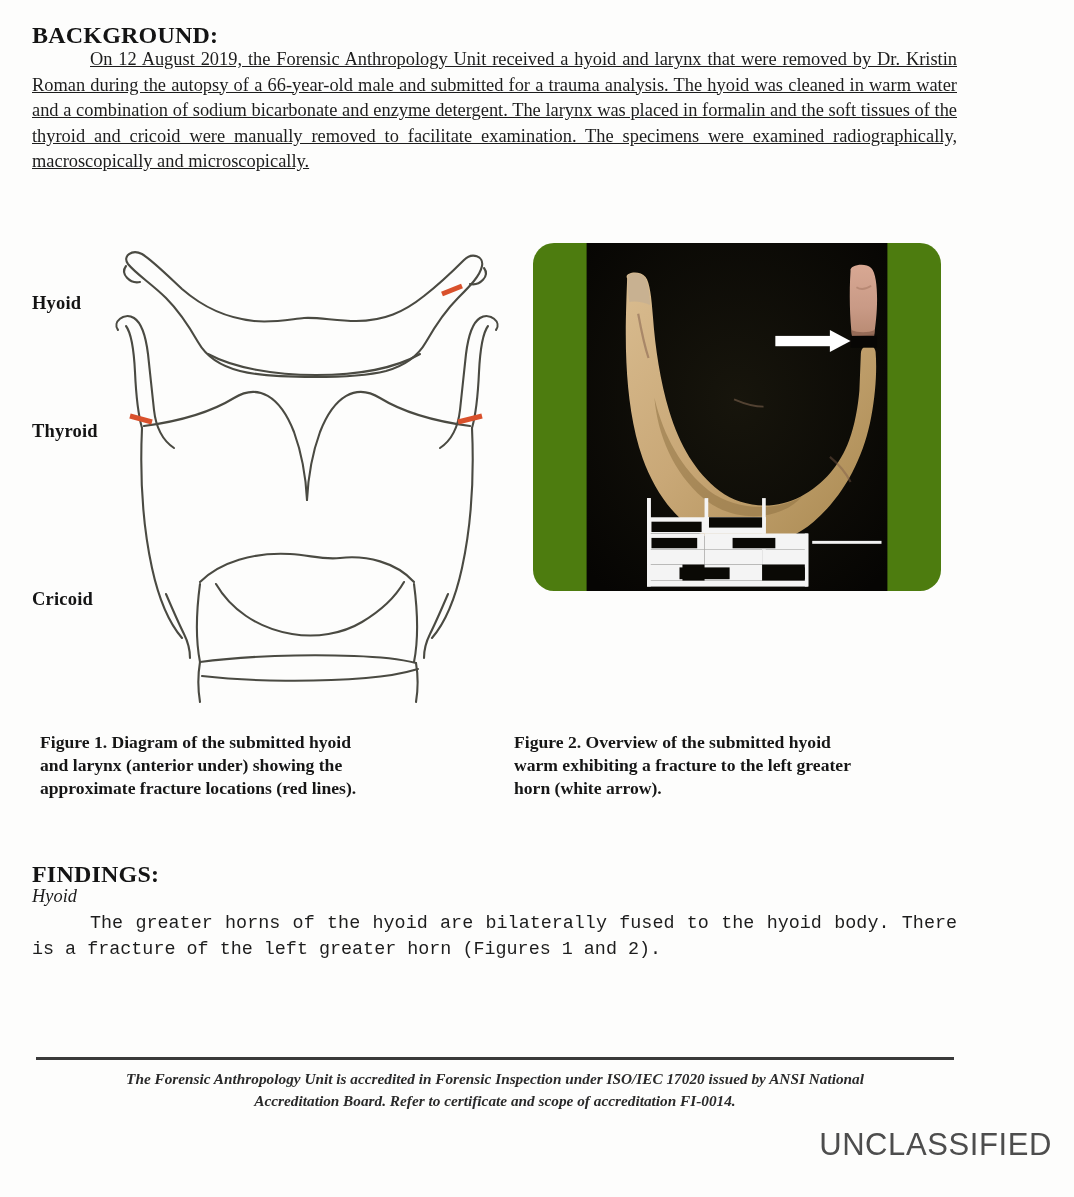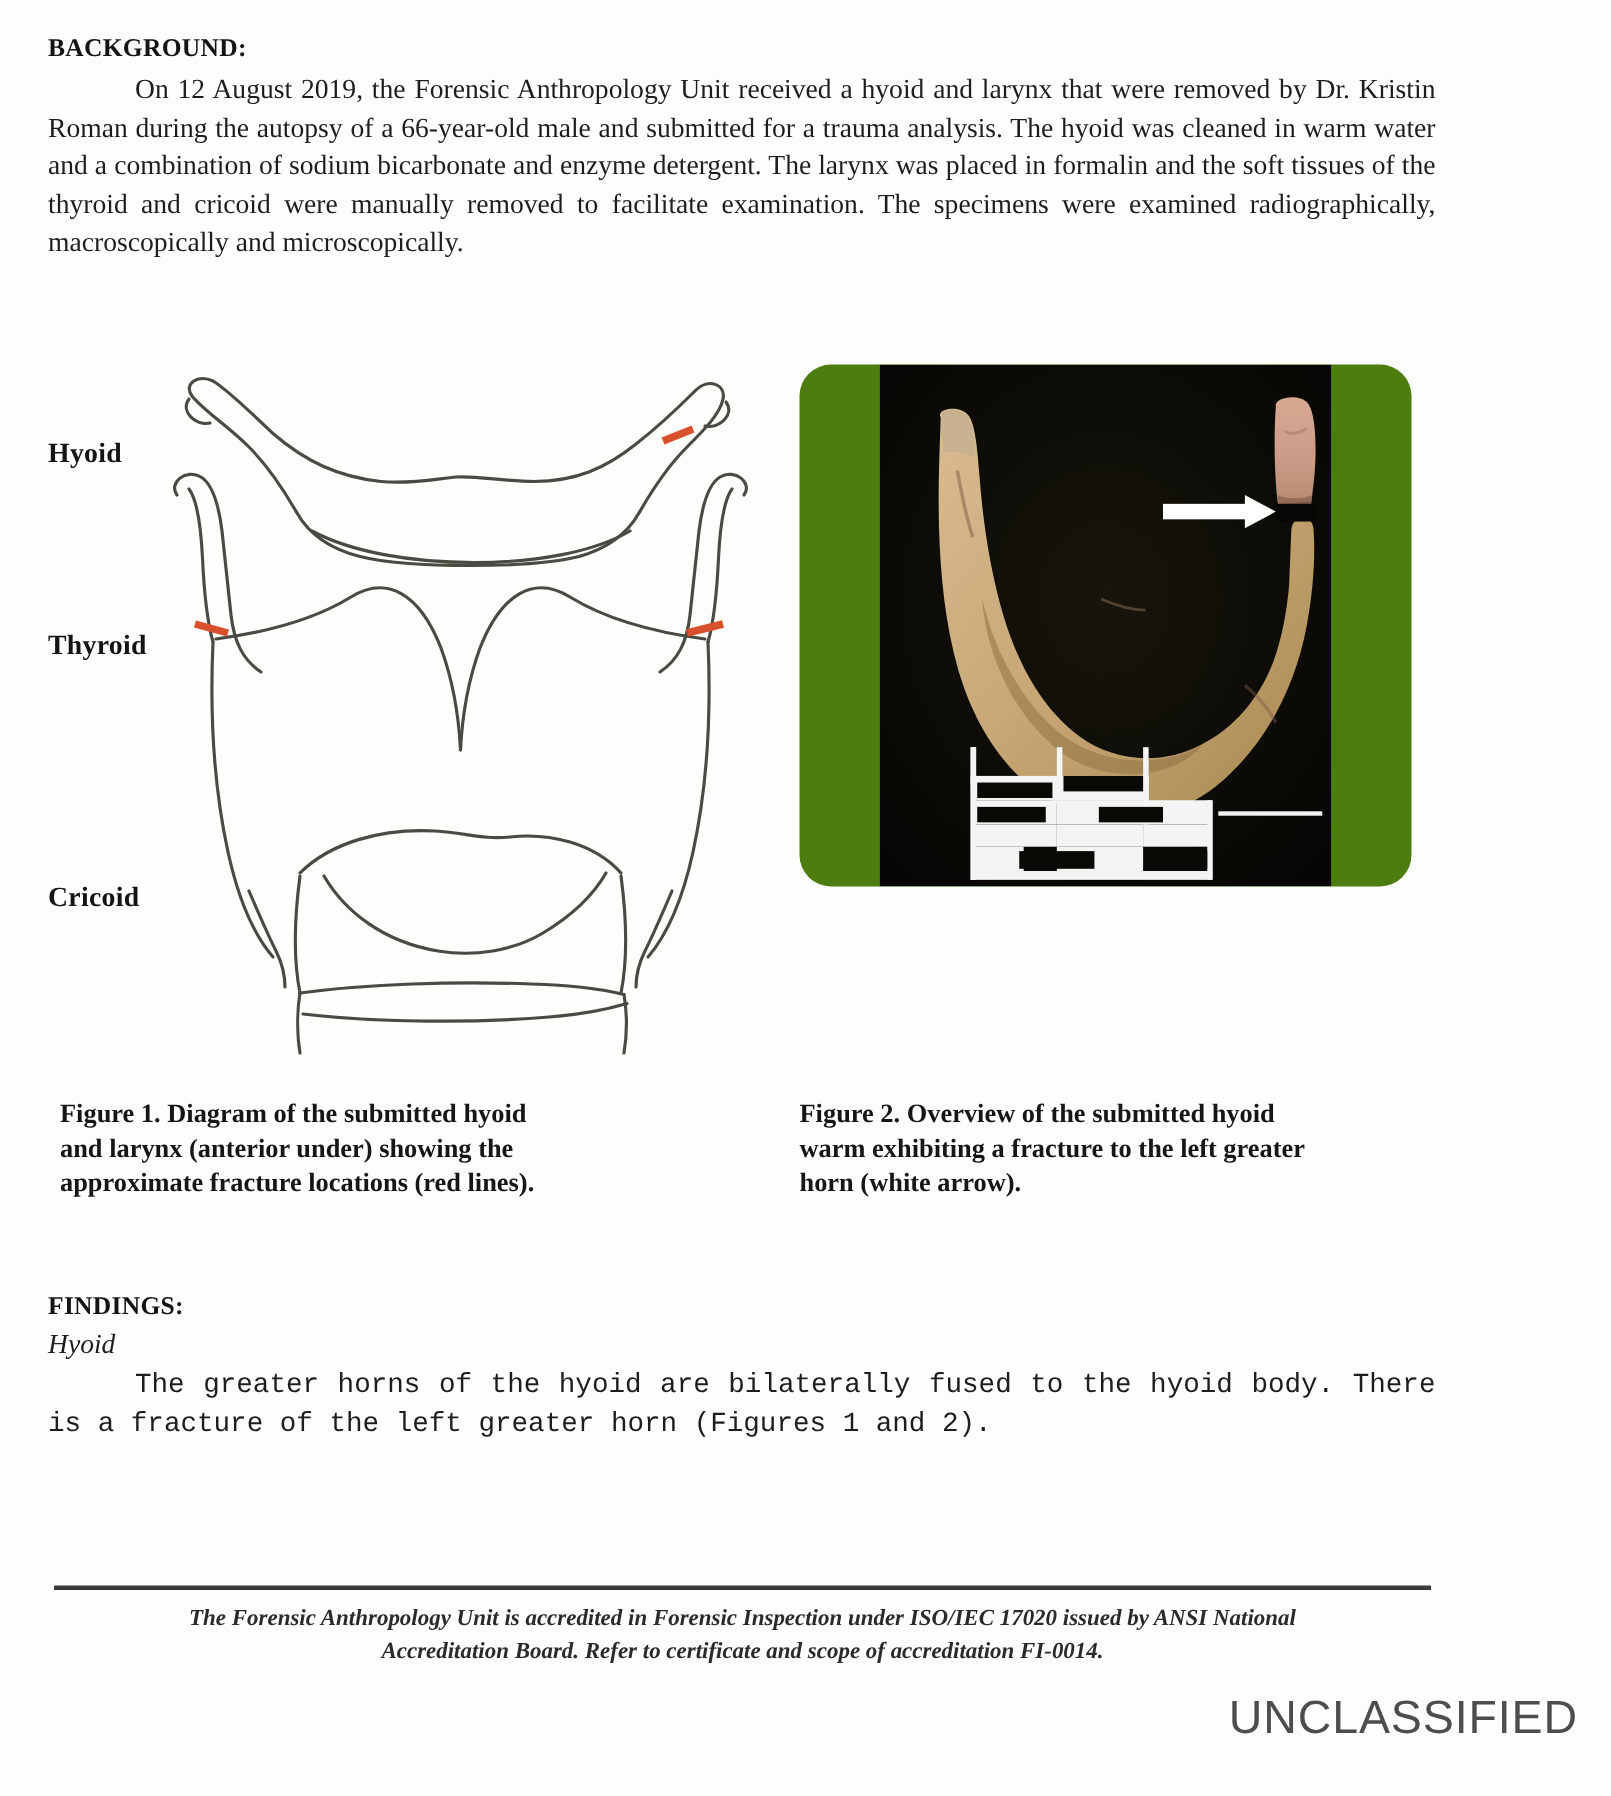--- a/index.html
+++ b/index.html
@@ -17,37 +17,38 @@
     width: 1074px;
     height: 1197px;
     background: #fdfdfc;
     overflow: hidden;
   }
 
   
   .section-heading {
     position: absolute;
     font-weight: bold;
-    font-size: 17px;
+    font-size: 24px;
     letter-spacing: 0.2px;
     color: #141414;
     font-family: "Liberation Serif", "DejaVu Serif", serif;
   }
   #background-heading { left: 32px; top: 22px; }
 
   #background-body {
     position: absolute;
     left: 32px;
     top: 47px;
     width: 925px;
     font-size: 18.4px;
     line-height: 25.6px;
     text-align: justify;
     text-justify: inter-word;
     color: #1d1d1d;
+    text-decoration: underline;
   }
   #background-body .indent { display: inline-block; width: 58px; }
 
   
   .anat-label {
     position: absolute;
     font-weight: bold;
     font-size: 18.5px;
     color: #141414;
     letter-spacing: 0.2px;
@@ -83,21 +84,21 @@
   .figure-caption {
     position: absolute;
     font-weight: bold;
     font-size: 17.6px;
     line-height: 23px;
     color: #161616;
     text-align: justify;
     text-justify: inter-word;
   }
   #caption-figure1 { left: 40px; top: 731px; width: 412px; }
-  #caption-figure2 { left: 533px; top: 731px; width: 408px; }
+  #caption-figure2 { left: 514px; top: 731px; width: 408px; }
   .figure-caption > span { display: block; }
   .figure-caption .last-line { text-align-last: left; }
 
   
   #findings-heading { left: 32px; top: 861px; }
   #findings-subheading {
     position: absolute;
     left: 32px;
     top: 886px;
     font-style: italic;

